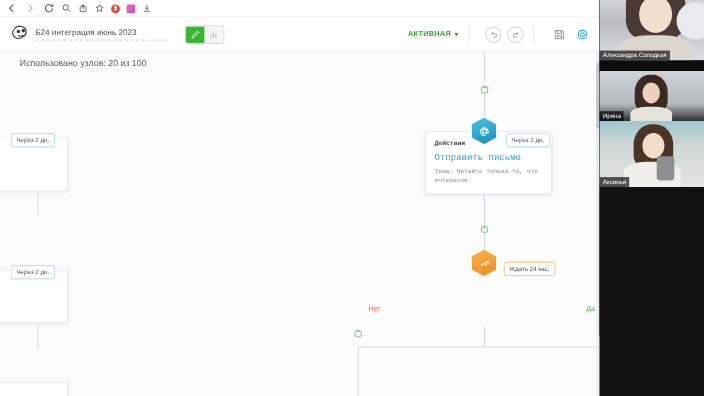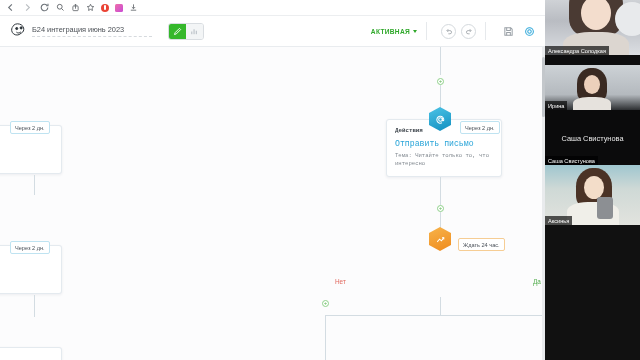--- a/index.html
+++ b/index.html
@@ -266,20 +266,21 @@
     <span class="plain-btn accent">
       <svg viewBox="0 0 12 12" fill="none" stroke="currentColor" stroke-width="1.1">
           <circle cx="6" cy="6" r="1.9"></circle>
           <circle cx="6" cy="6" r="4.2"></circle>
         </svg>
     </span>
   </div>
 
   <div class="canvas">
 
+    <div class="node-counter">Использовано узлов: 20 из 100</div>
 
     <div class="vline" style="left:440px; top:0; height:28px;"></div>
     <div class="plus-dot" style="left:437px; top:31px;">+</div>
     <div class="vline" style="left:440px; top:38px; height:26px;"></div>
 
     <div class="hex blue" style="left:429px; top:60px;">
       <svg viewBox="0 0 12 12" fill="none" stroke="#fff" stroke-width="1.1">
         <circle cx="6" cy="6" r="2"></circle>
         <path d="M8 4.4V6.8c0 .9 1.5.9 1.6-.4A3.8 3.8 0 1 0 7.6 9.6"></path>
       </svg>
@@ -350,24 +351,20 @@
     <div class="tile" style="height:55px;">
       <div class="scene s2">
         <div class="blob" style="left:36px; top:18px; width:22px; height:25px; background:#e8c6ad;"></div>
         <div class="hair" style="left:32px; top:13px; width:30px; height:34px; background:#3a2a22;"></div>
         <div class="blob" style="left:39px; top:20px; width:16px; height:19px; background:#ecd0bb;"></div>
         <div class="body-sh" style="left:28px; top:42px; width:38px; height:16px; background:#e6e2dd;"></div>
       </div>
       <span class="nm">Ирина</span>
     </div>
 
-    <div class="tile off" style="height:55px;">
-      <span class="center-nm">Саша Свистунова</span>
-      <span class="nm">Саша Свистунова</span>
-    </div>
 
     <div class="tile" style="height:60px;">
       <div class="scene s4">
         <div class="blob" style="left:36px; top:8px; width:26px; height:29px; background:#efd3bd;"></div>
         <div class="hair" style="left:31px; top:3px; width:36px; height:40px; background:#4b3326;"></div>
         <div class="blob" style="left:39px; top:11px; width:20px; height:23px; background:#f3ddc9;"></div>
         <div class="body-sh" style="left:22px; top:37px; width:52px; height:24px; background:#f0efe9;"></div>
         <div class="blob" style="left:52px; top:32px; width:16px; height:22px; background:#8c8f93; border-radius:3px;"></div>
       </div>
       <span class="nm">Аксинья</span>

